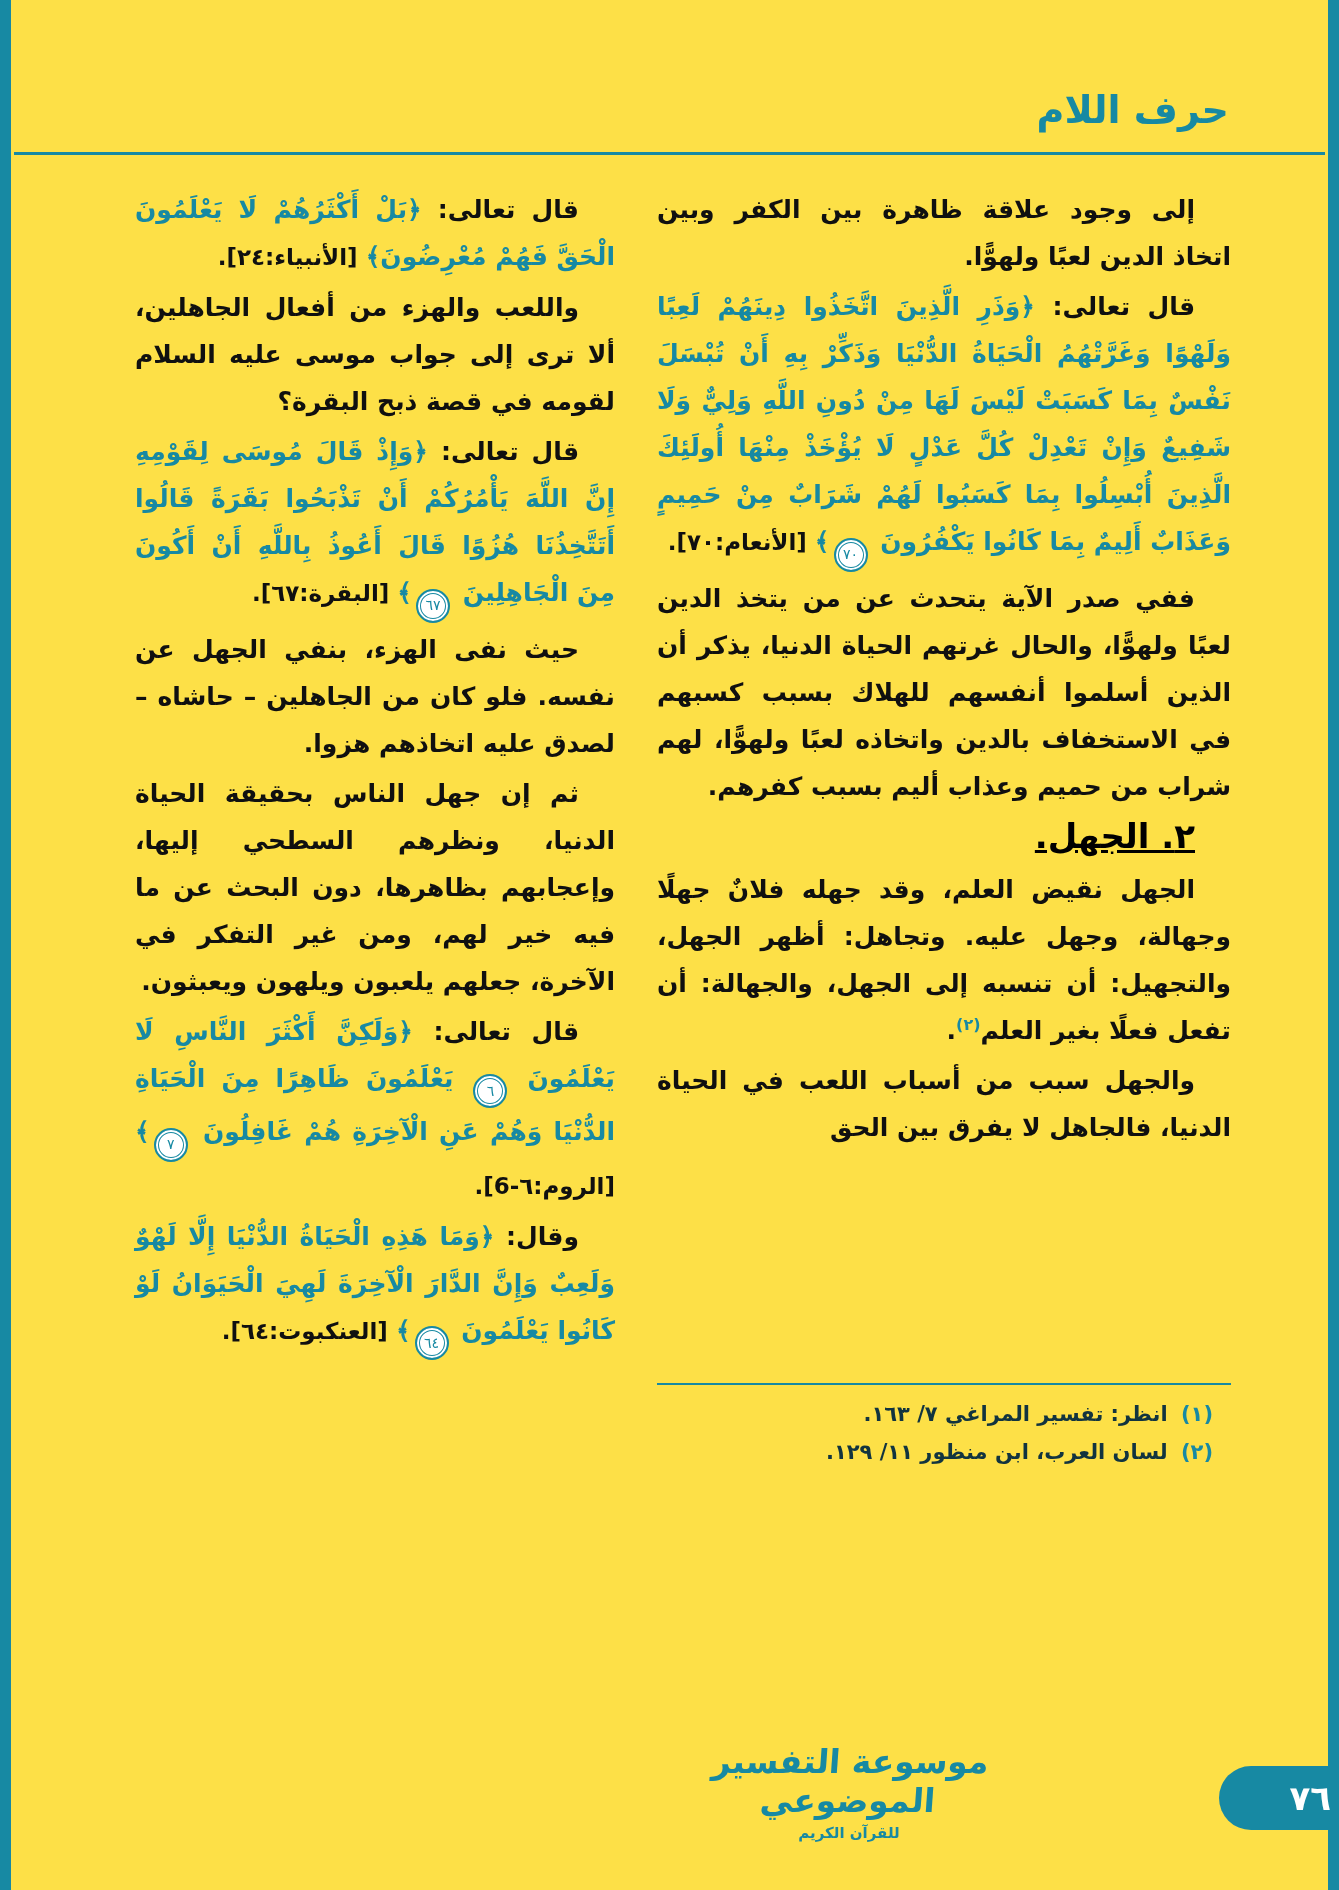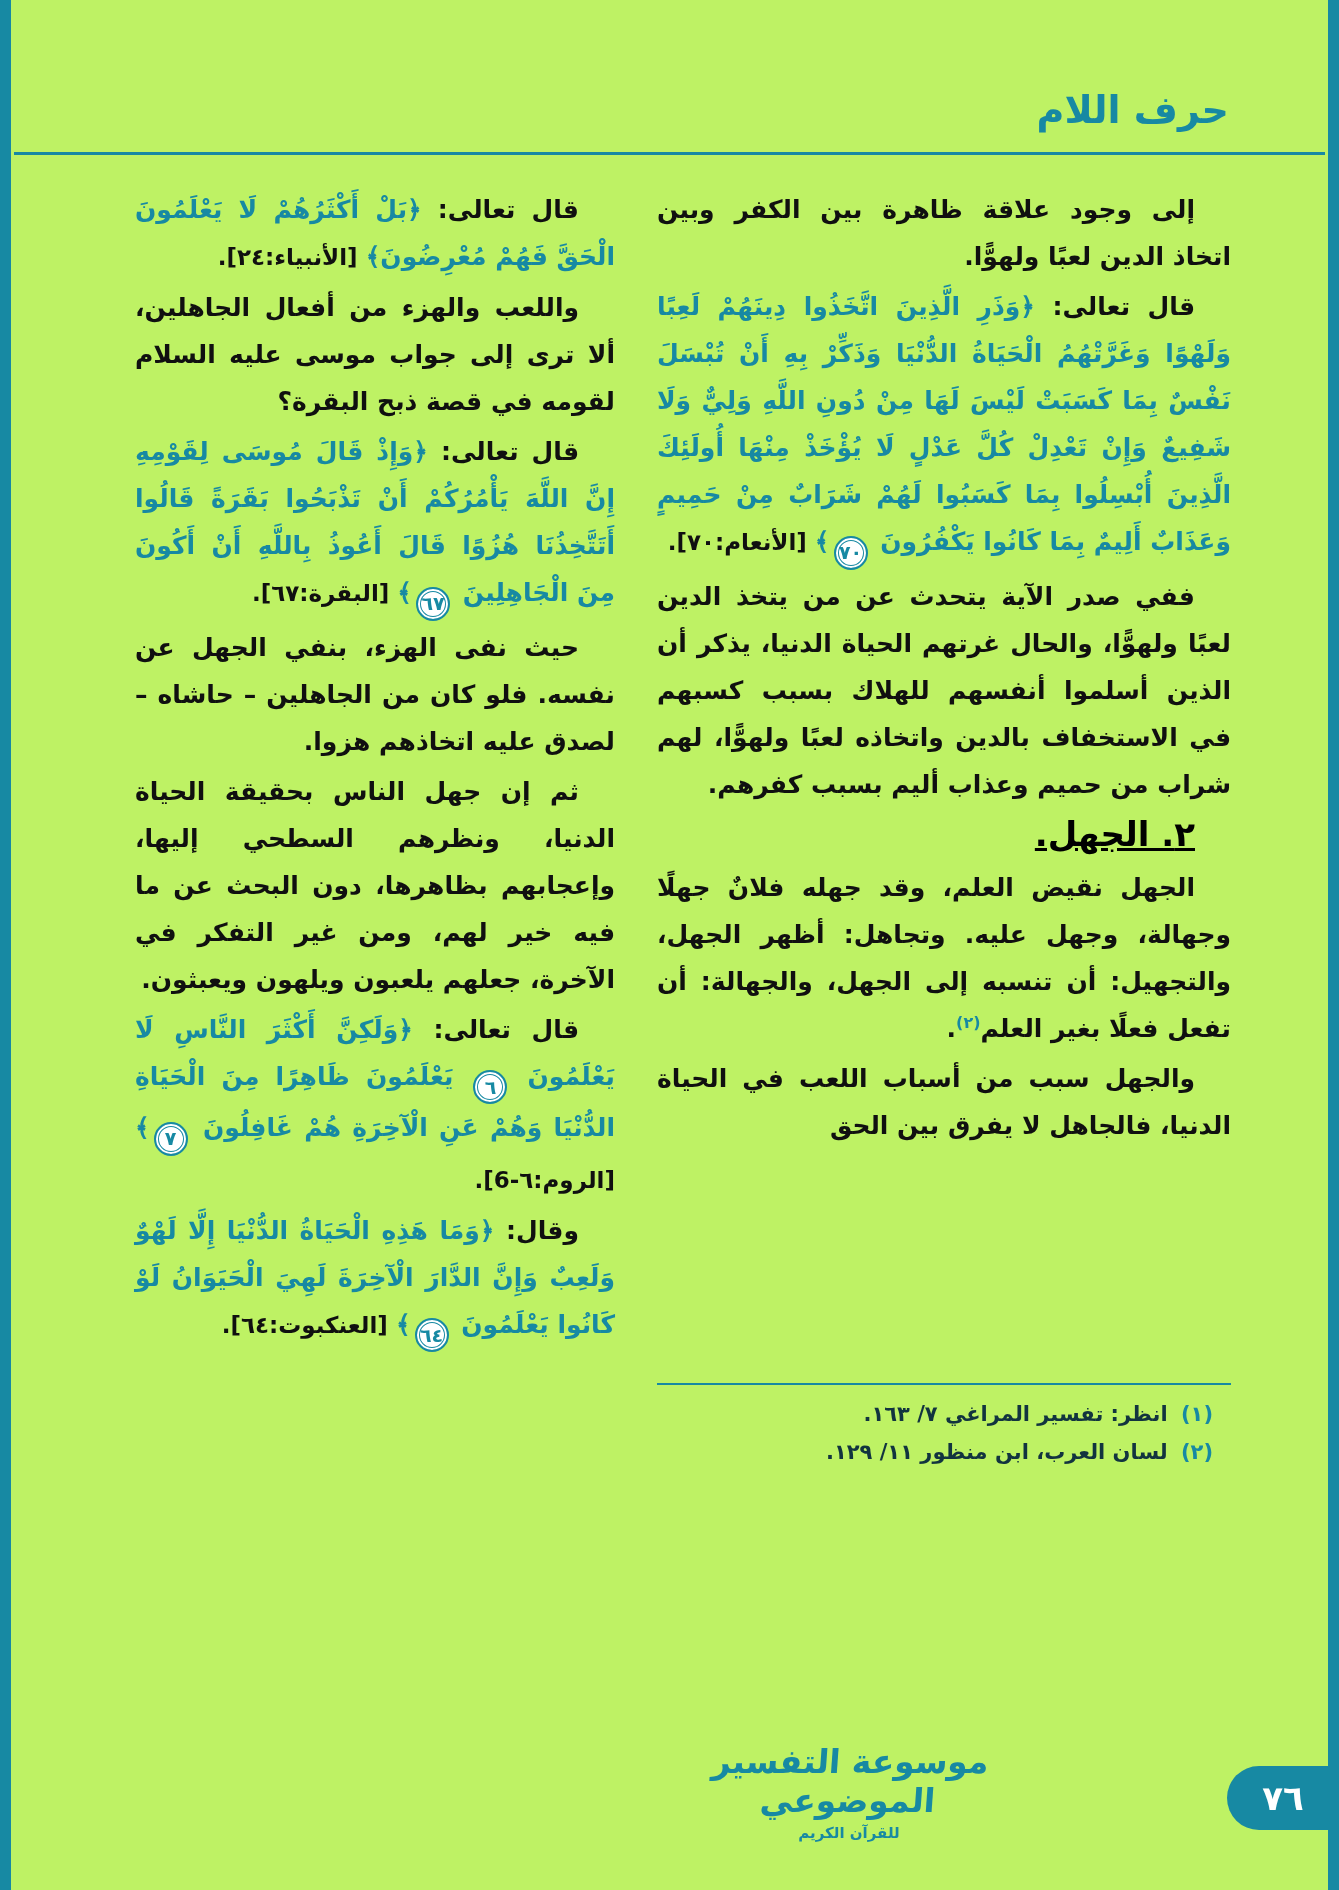--- a/index.html
+++ b/index.html
@@ -2,21 +2,21 @@
 <html lang="ar" dir="rtl" style="--accent: #1789a3;"><head>
 <meta charset="utf-8">
 <style>
   * { margin:0; padding:0; box-sizing:border-box; }
   html, body { background:#ffffff; }
   :root { --accent:#1789a3; }
   .page {
     position:relative;
     width:1339px; height:1890px;
     margin:0 auto;
-    background:#bef264;
+    background:#fde047;
     font-family:"DejaVu Sans", sans-serif;
     direction:rtl;
     overflow:hidden;
   }
   .edge { position:absolute; top:0; bottom:0; width:11px; background:var(--accent); }
   .edge-left { left:0; }
   .edge-right { right:0; }
 
   .header-title {
     position:absolute; top:88px; right:110px;
@@ -52,21 +52,21 @@
   .seg-q { color:var(--accent); }
   .seg-r { color:#101010; font-size:23px; }
   .seg-s {
     color:var(--accent); font-size:16px;
     vertical-align:super; line-height:0;
   }
   .seg-a {
     display:inline-flex; align-items:center; justify-content:center;
     width:34px; height:34px;
     border:2px solid var(--accent); border-radius:50%;
-    color:var(--accent); font-size:19px; font-weight:700;
+    color:var(--accent); font-size:14px; font-weight:400;
     margin:0 4px; vertical-align:-9px; text-indent:0;
     background:#fff;
     box-shadow:inset 0 0 0 2px #fff, inset 0 0 0 3px var(--accent);
   }
 
   .footnotes { margin-top:auto; padding-top:14px; }
   .fn-rule { border-top:2px solid var(--accent); margin-bottom:10px; }
   .fn-item {
     font-size:21px; line-height:38px; font-weight:700;
     color:#12343f; text-align:right; text-indent:18px;
@@ -78,26 +78,26 @@
     text-align:center; color:var(--accent);
   }
   .logo-line1 {
     font-size:33px; font-weight:bold;
     transform:skewX(-4deg);
     letter-spacing:-1px;
   }
   .logo-line2 { font-size:15px; font-weight:bold; margin-top:4px; }
 
   .page-tab {
-    position:absolute; right:0; top:1766px;
+    position:absolute; right:8px; top:1766px;
     width:112px; height:64px;
     background:var(--accent);
     border-radius:34px 0 0 34px;
     color:#ffffff;
-    display:flex; align-items:center; justify-content:center;
+    display:flex; align-items:center; justify-content:flex-start;
     font-size:34px; font-weight:bold;
   }
 </style>
 </head>
 <body>
 
 <div class="page">
 
   <div class="edge edge-left"></div>
   <div class="edge edge-right"></div>

